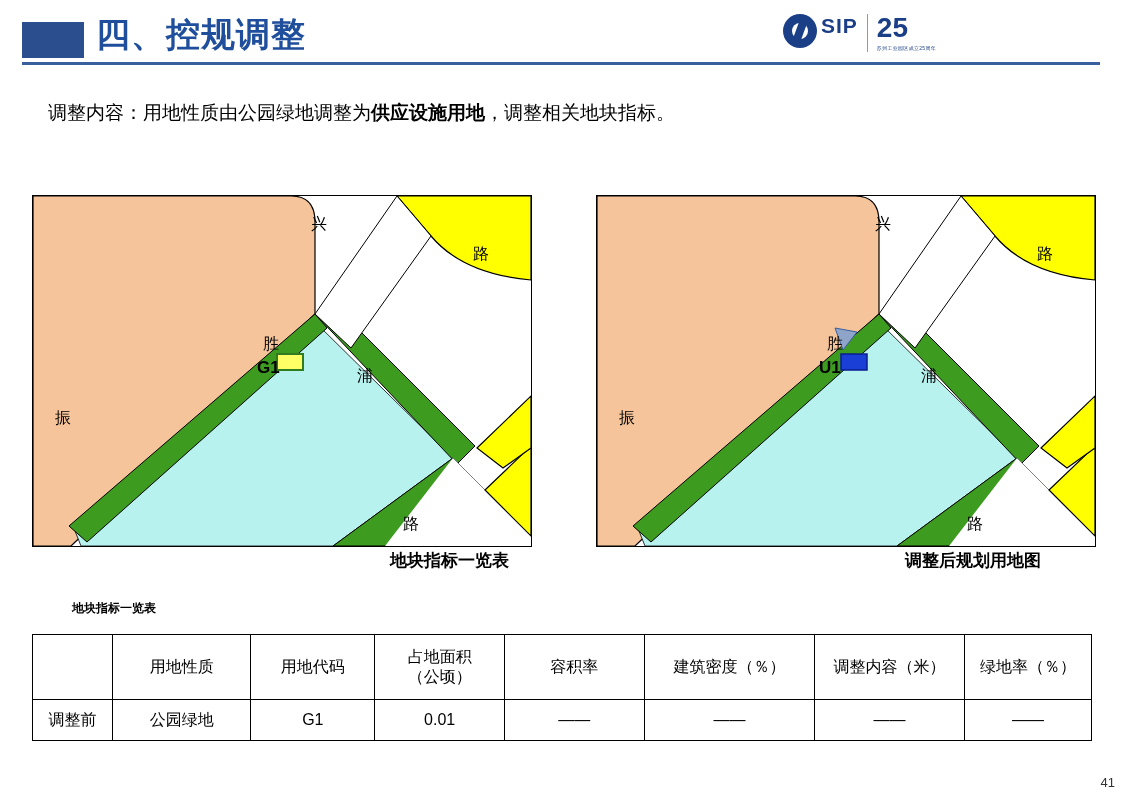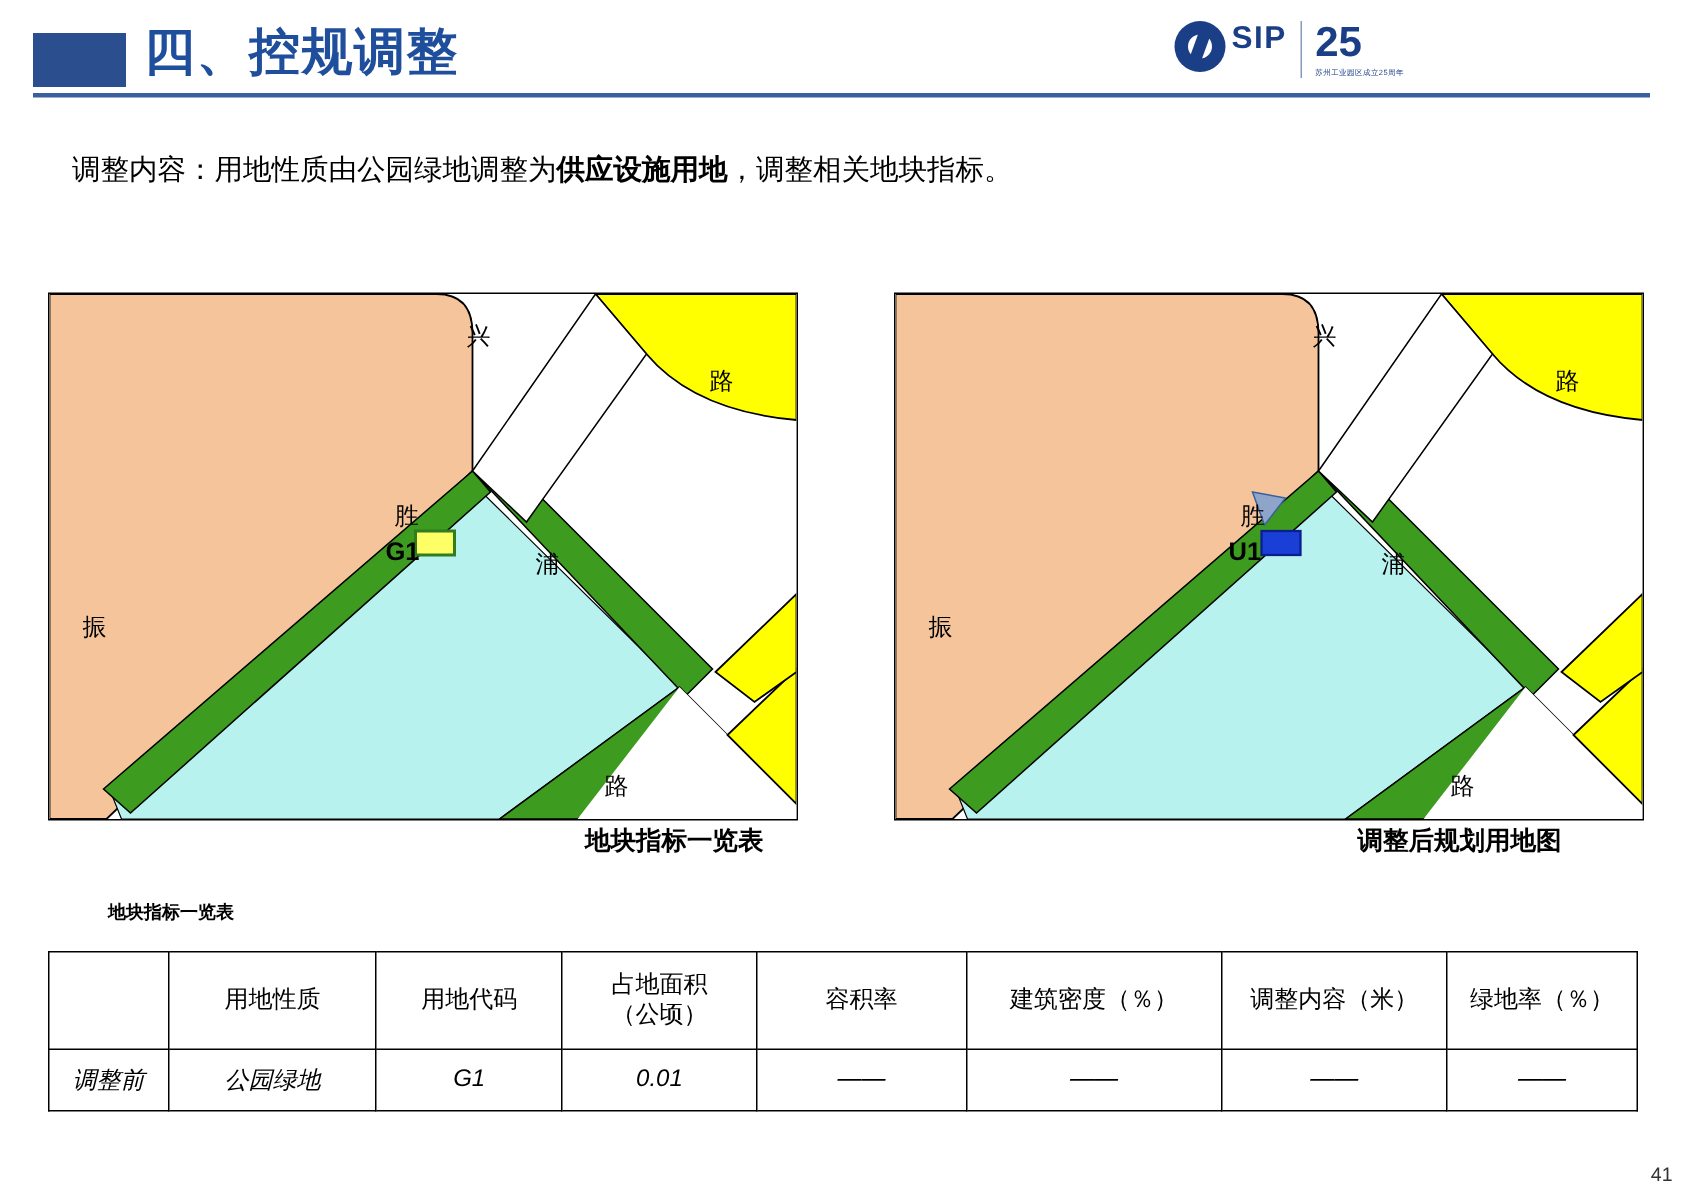--- a/index.html
+++ b/index.html
@@ -180,21 +180,20 @@
     font-weight: normal;
     padding: 4px 2px;
     color: #000;
   }
   table.indicators thead td {
     height: 56px;
     line-height: 20px;
   }
   table.indicators tbody td {
     height: 32px;
-    font-style: italic;
   }
   .col0 { width: 78px; }
   .col1 { width: 140px; }
   .col2 { width: 124px; }
   .col3 { width: 130px; }
   .col4 { width: 140px; }
   .col5 { width: 172px; font-family: Liberation Serif, serif; }
   .col6 { width: 150px; }
   .col7 { width: 126px; }
   .red { color: #cc0000; font-weight: bold; }

